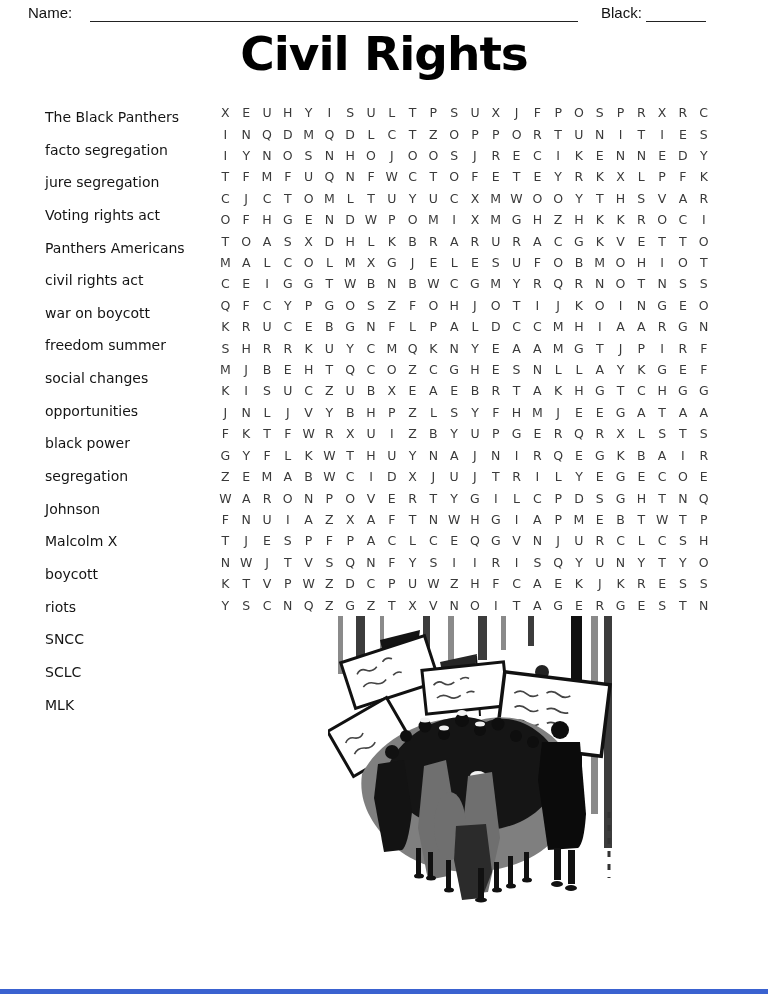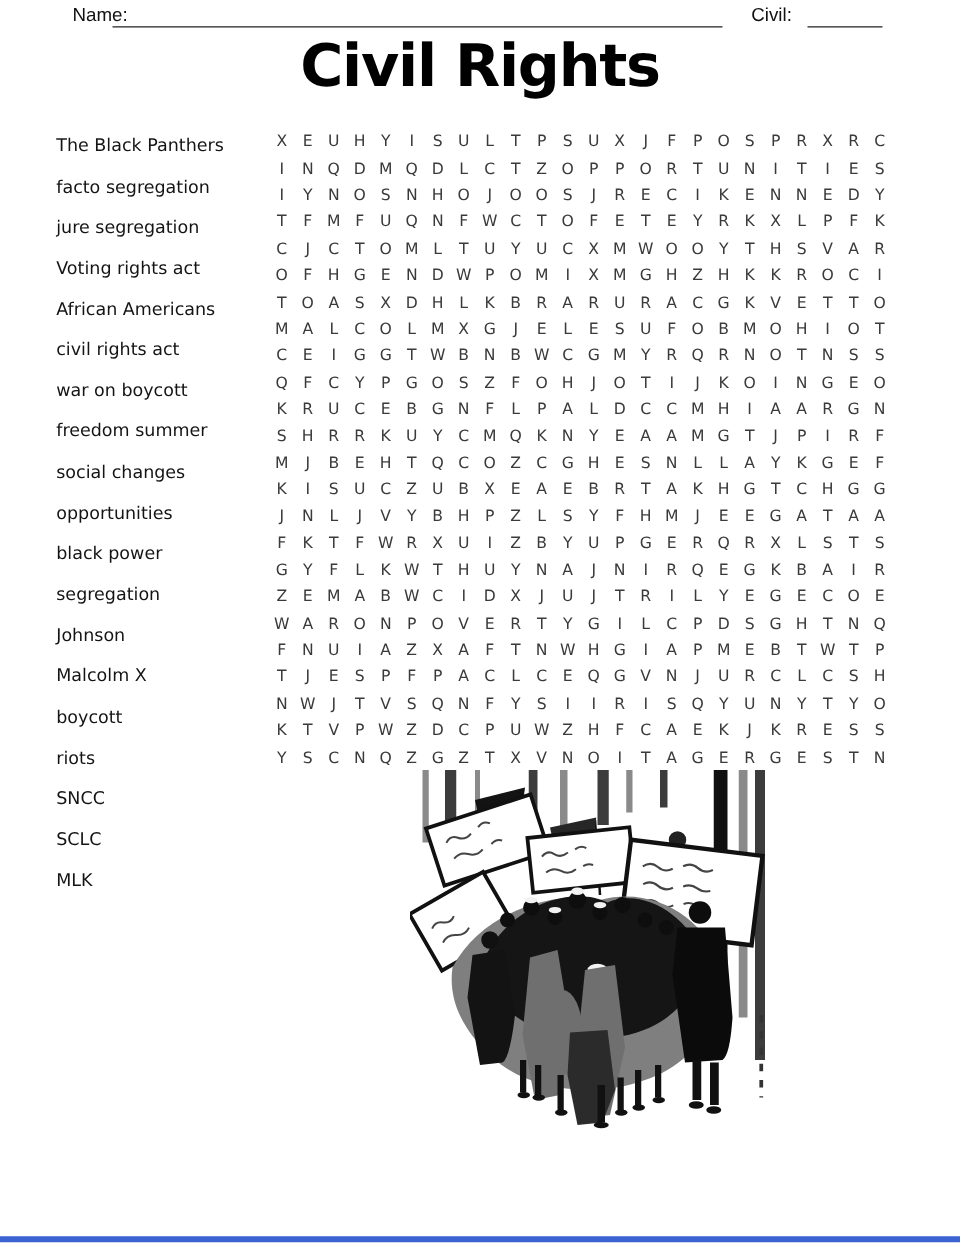--- a/index.html
+++ b/index.html
@@ -2,21 +2,21 @@
 <html><head>
 <meta charset="utf-8">
 <style>
   html,body{margin:0;padding:0;}
   body{
     width:768px;height:994px;position:relative;background:#ffffff;
     font-family:"DejaVu Sans",sans-serif;color:#111;overflow:hidden;
   }
   
   .hdr-label{position:absolute;top:4px;font:15px "Liberation Sans",sans-serif;color:#111;}
-  #name-label{left:58px;}
+  #name-label{left:28px;}
   #date-label{left:601px;}
   .fill-line{position:absolute;top:7px;height:14px;border-bottom:1.6px solid #222;}
   #name-line{left:90px;width:488px;}
   #date-line{left:646px;width:60px;}
   
   .title{
     position:absolute;top:26px;left:0;width:768px;text-align:center;
     font-size:47px;font-weight:600;letter-spacing:-1px;color:#000;
   }
   
@@ -34,31 +34,31 @@
   
   .march{position:absolute;left:328px;top:616px;width:288px;height:292px;}
   
   .footer-bar{position:absolute;left:0;bottom:0;width:768px;height:5px;background:#3a62d0;}
 </style>
 </head>
 <body>
 
 <span class="hdr-label" id="name-label">Name:</span>
 <span class="fill-line" id="name-line"></span>
-<span class="hdr-label" id="date-label">Civil:</span>
+<span class="hdr-label" id="date-label">Black:</span>
 <span class="fill-line" id="date-line"></span>
 
 <div class="title">Civil Rights</div>
 
 <div class="word-list">
     <div class="word-item">The Black Panthers</div>
     <div class="word-item">facto segregation</div>
     <div class="word-item">jure segregation</div>
     <div class="word-item">Voting rights act</div>
-    <div class="word-item">African Americans</div>
+    <div class="word-item">Panthers Americans</div>
     <div class="word-item">civil rights act</div>
     <div class="word-item">war on boycott</div>
     <div class="word-item">freedom summer</div>
     <div class="word-item">social changes</div>
     <div class="word-item">opportunities</div>
     <div class="word-item">black power</div>
     <div class="word-item">segregation</div>
     <div class="word-item">Johnson</div>
     <div class="word-item">Malcolm X</div>
     <div class="word-item">boycott</div>

